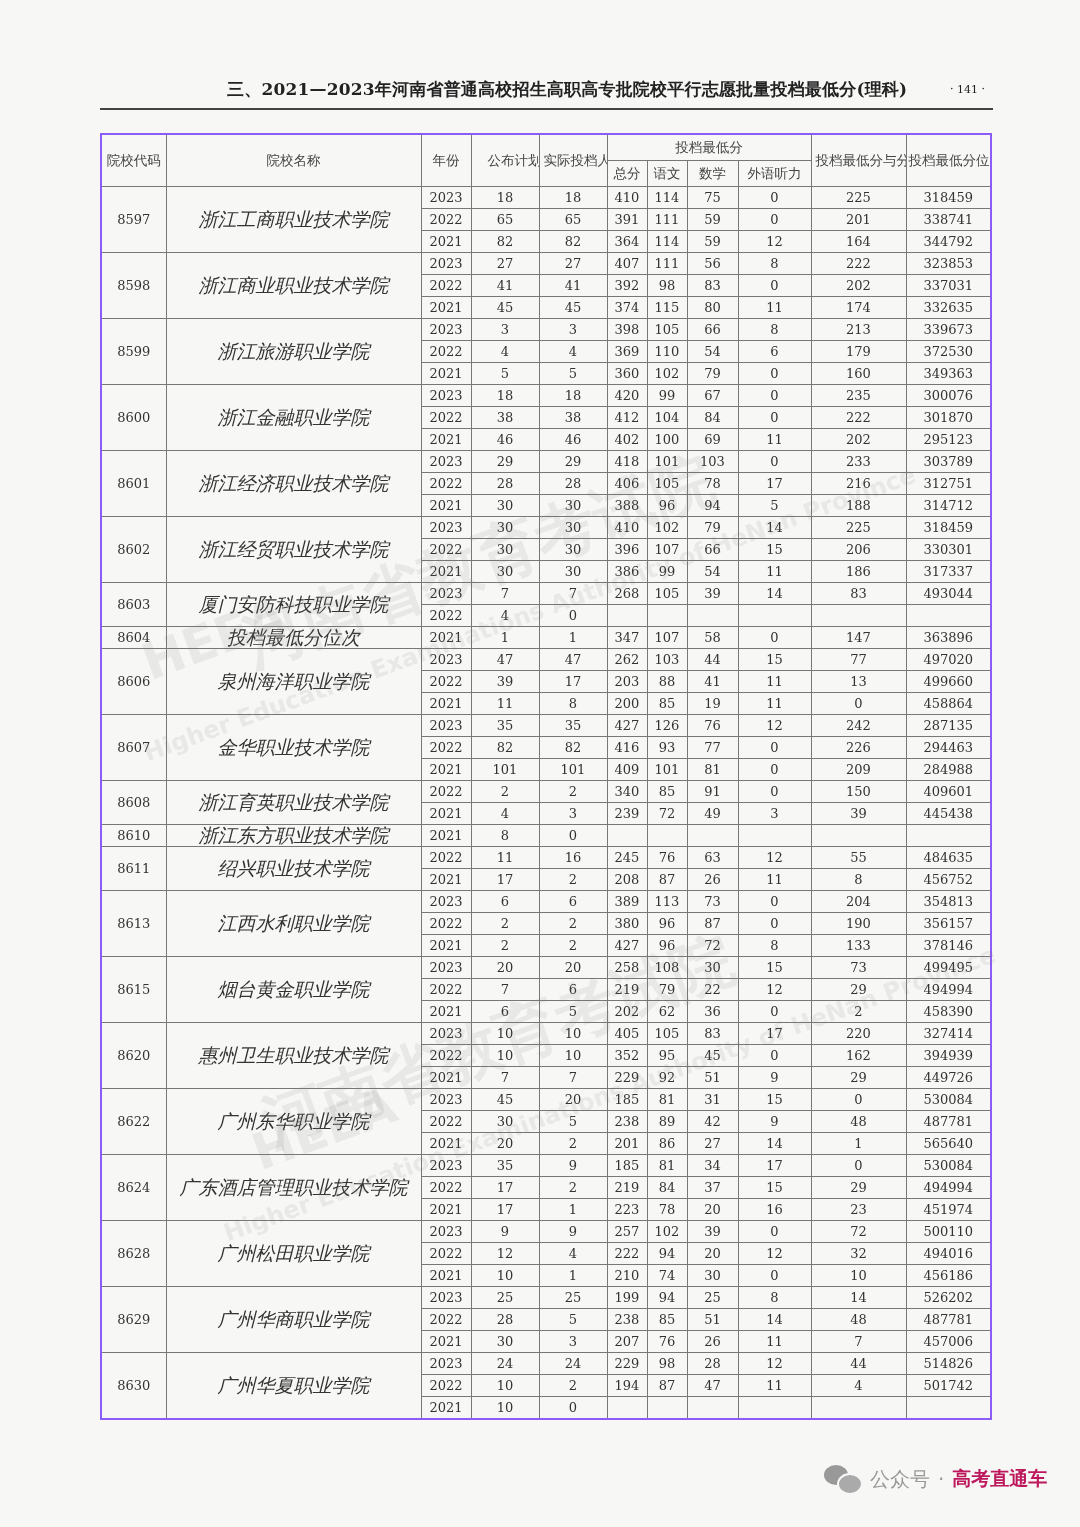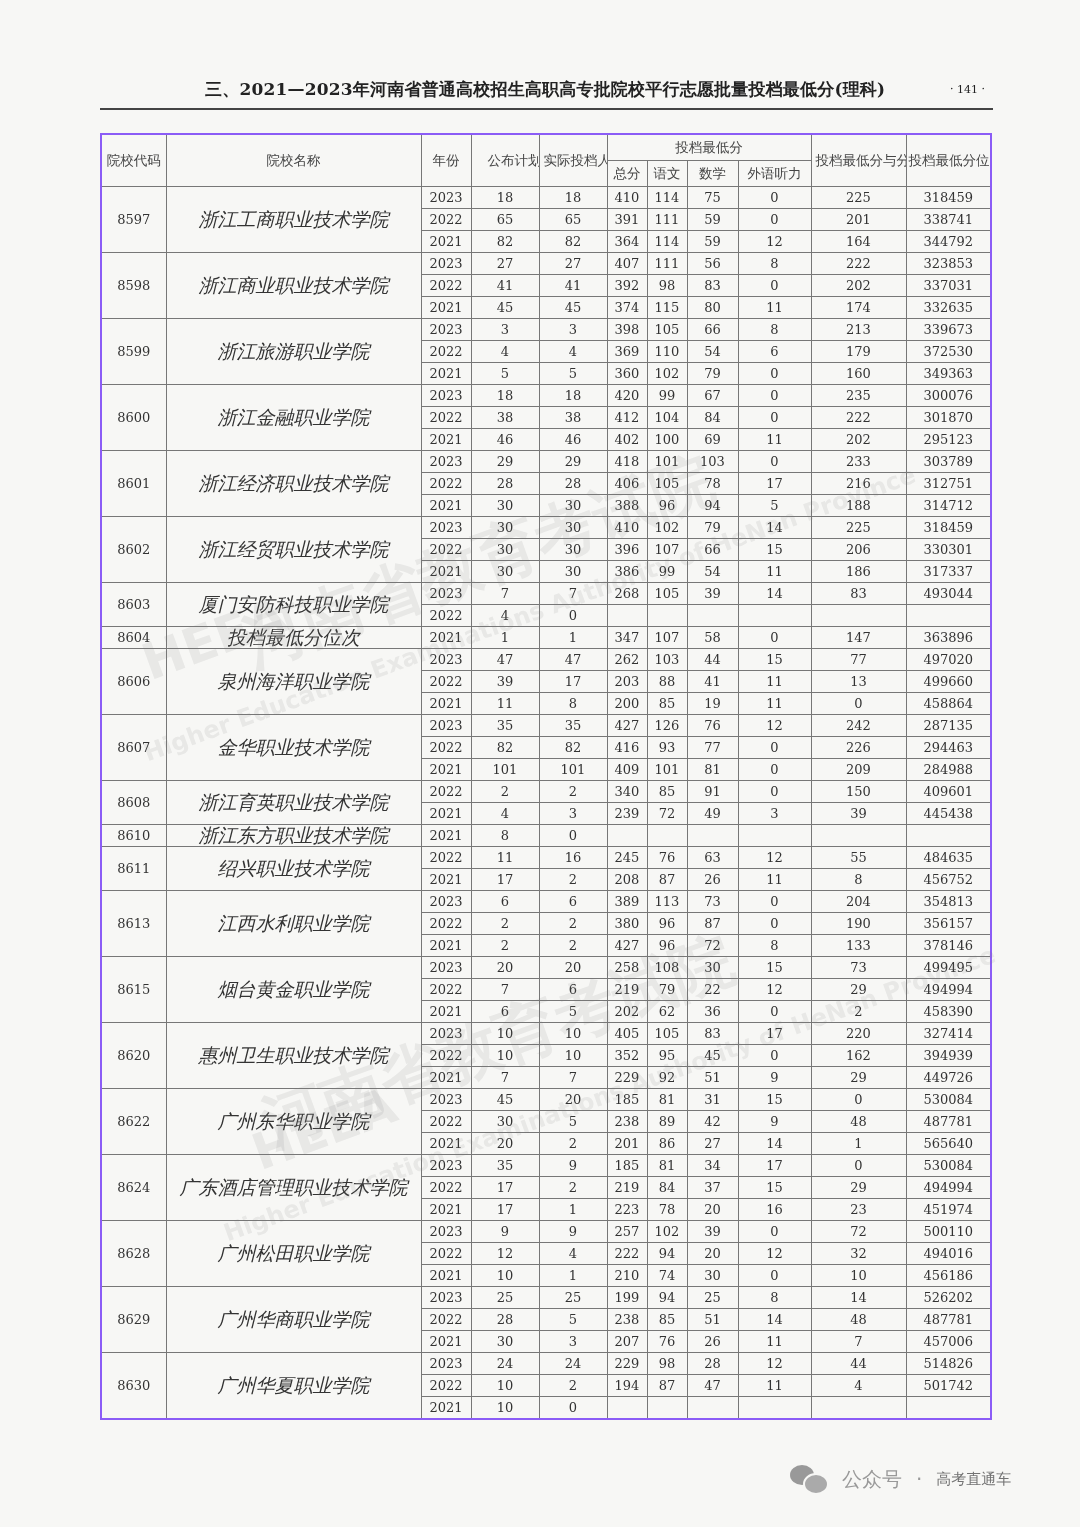--- a/index.html
+++ b/index.html
@@ -4,49 +4,49 @@
 <style>
   html, body { margin:0; padding:0; }
   body {
     width:1080px; height:1527px; background:#f7f7f5; position:relative; overflow:hidden;
     font-family: "DejaVu Serif", "Liberation Serif", serif; color:#2a2a2a;
   }
   .page-header {
     position:absolute; left:205px; top:74px; width:780px; height:30px;
     display:flex; align-items:center; justify-content:space-between;
   }
-  .page-title { font-size:17px; font-weight:bold; letter-spacing:0.2px; color:#222; }
+  .page-title { font-size:17px; font-weight:bold; letter-spacing:0.2px; color:#222;margin-left:22px; }
   .page-number { font-size:11px; color:#222; }
   .header-rule { position:absolute; left:100px; top:108px; width:893px; height:2px; background:#444; }
   table.data {
     position:absolute; left:100px; top:133px; width:890px;
     border-collapse:collapse; table-layout:fixed;
     border:2px solid #8b5cf6; font-size:13px;
   }
   table.data td, table.data th {
     border:1px solid #777; text-align:center; padding:0; height:21px; line-height:21px;
     font-weight:normal; color:#333; overflow:hidden; white-space:nowrap;
   }
   table.data th { font-size:13.5px; line-height:17px; color:#444; }
   th.two { white-space:normal; line-height:18px; }
   td.name { text-align:left; padding-left:10px; font-size:19px;font-style:italic; }
   tr.group-start td { border-top:1.5px solid #444; }
   .watermark {
     position:absolute; font-family:"DejaVu Sans", sans-serif; color:rgba(120,120,120,0.12);
     font-weight:bold; transform:rotate(-20deg); pointer-events:none; white-space:nowrap;
   }
   .footer {
-    position:absolute; left:790px; top:1465px; display:flex; align-items:center; gap:14px;
+    position:absolute; left:824px; top:1465px; display:flex; align-items:center; gap:8px;
     font-family:"DejaVu Sans", sans-serif;
   }
   .footer .icon { width:38px; height:28px; position:relative; }
   .footer .icon .b1 { position:absolute; left:0; top:0; width:24px; height:20px; background:#999; border-radius:50%; }
   .footer .icon .b2 { position:absolute; left:13px; top:8px; width:22px; height:18px; background:#aaa; border-radius:50%; border:2px solid #f7f7f5; }
   .footer .label { font-size:20px; color:#999; }
-  .footer .account { font-size:15px; color:#737373; }
+  .footer .account { font-size:19px; color:#be185d;font-weight:bold; }
 </style>
 </head>
 <body>
 
 <div class="page-header">
   <span class="page-title">三、2021—2023年河南省普通高校招生高职高专批院校平行志愿批量投档最低分(理科)</span>
   <span class="page-number">· 141 ·</span>
 </div>
 <div class="header-rule"></div>
 

